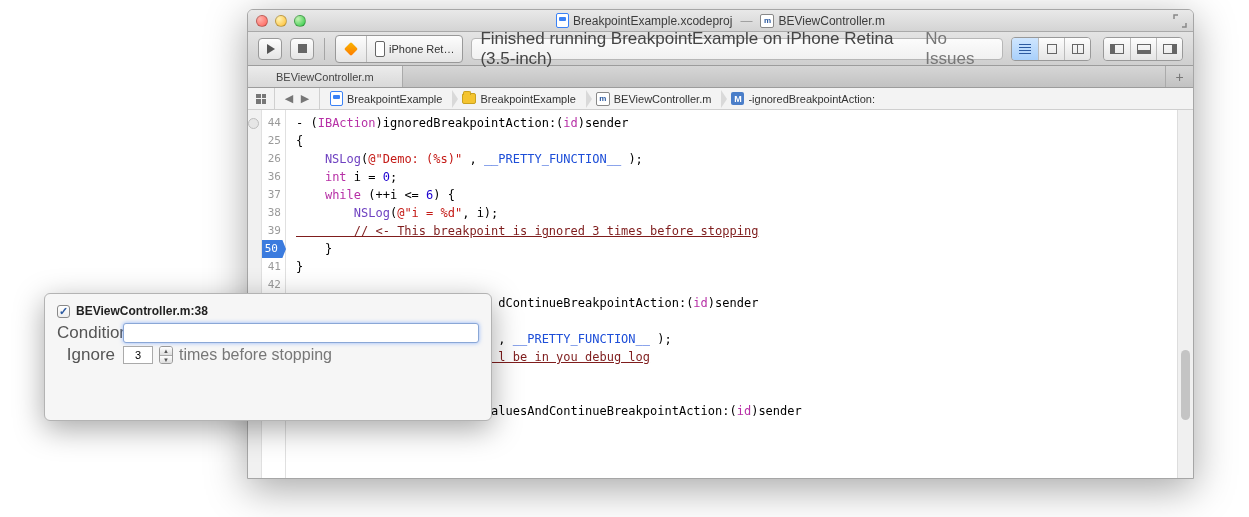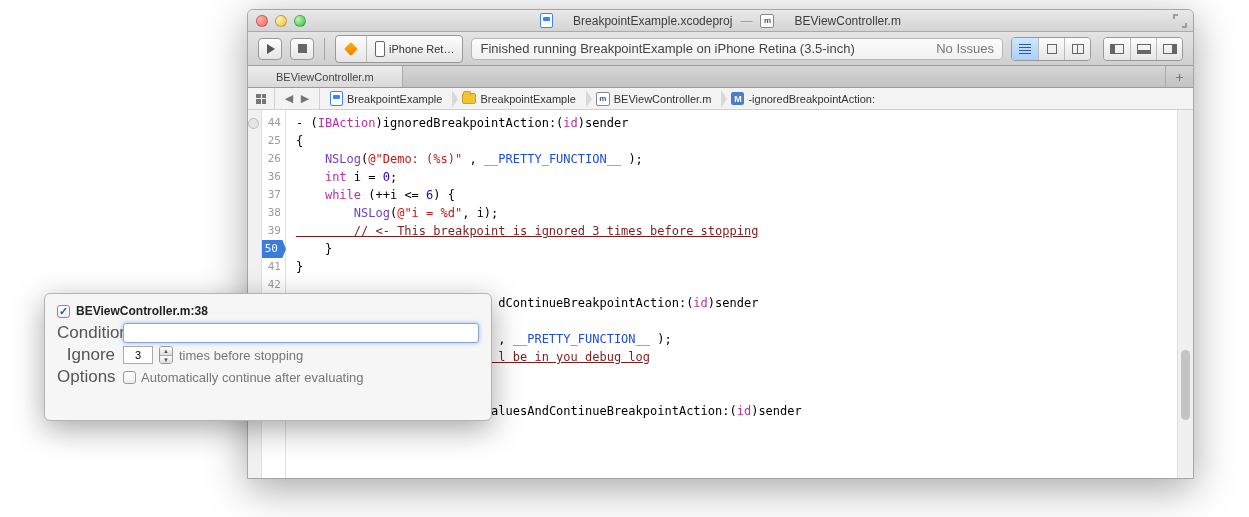--- a/index.html
+++ b/index.html
@@ -38,21 +38,21 @@
   .tl { width:12px; height:12px; border-radius:50%; border:1px solid rgba(0,0,0,.25); }
   .tl.red { background: radial-gradient(circle at 30% 30%, #ffb3ac, #ff5f57); }
   .tl.yellow { background: radial-gradient(circle at 30% 30%, #fff3b4, #febc2e); }
   .tl.green { background: radial-gradient(circle at 30% 30%, #c4f2b4, #28c840); }
   .title-center {
     position: absolute; left:0; right:0;
     display:flex; justify-content:center; align-items:center; gap:8px;
     font-size:12px; color:#3c3c3c;
     pointer-events:none;
   }
-  .title-center .file { display:flex; align-items:center; gap:20px; }
+  .title-center .file { display:flex; align-items:center; gap:4px; }
   .sep { color:#999; }
   .proj-icon { width:13px; height:15px; background:#fff; border:1px solid #3b82f6; border-radius:2px; position:relative; }
   .proj-icon::after { content:""; position:absolute; left:2px; right:2px; top:3px; height:4px; background:#3b82f6; border-radius:1px; }
   .m-icon { width:14px; height:14px; background:#fff; border:1px solid #888; border-radius:2px; display:flex; align-items:center; justify-content:center; font-size:8px; font-weight:bold; color:#2c5aa0; }
   .expand-icon { position:absolute; right:6px; top:4px; width:14px; height:14px; color:#888; }
   .toolbar {
     height: 34px;
     background: linear-gradient(#e4e4e4,#cfcfcf);
     border-bottom: 1px solid #9c9c9c;
     display:flex; align-items:center; padding: 0 10px; gap:8px;
@@ -63,21 +63,21 @@
   .tb-div { width:1px; height:22px; background:#a5a5a5; margin:0 2px; }
   .scheme { display:flex; align-items:center; height:28px; border:1px solid #999; border-radius:4px; background:linear-gradient(#fdfdfd,#e5e5e5); overflow:hidden; }
   .scheme .seg { padding: 0 8px; display:flex; align-items:center; gap:4px; font-size:11px; color:#333; height:100%; }
   .scheme .seg + .seg { border-left:1px solid #bbb; }
   .app-a { width:14px; height:14px; position:relative; }
   .app-a::before { content:""; position:absolute; inset:0; background:linear-gradient(135deg,#f7b500,#ff7a00); border-radius:2px; transform:rotate(45deg) scale(.7); }
   .sim-icon { width:10px; height:16px; border:1px solid #666; border-radius:2px; background:#fff; }
   .activity {
     flex:1; height:22px; border:1px solid #b7b7b7; border-radius:4px;
     background:linear-gradient(#fcfcfc,#f1f1f1);
-    display:flex; align-items:center; padding:0 8px; font-size:13px; color:#444;
+    display:flex; align-items:center; padding:0 8px; font-size:17px; color:#444;
     justify-content:space-between;
   }
   .activity .noissues { color:#777; }
   .right-controls { display:flex; gap:12px; }
   .seg3 { display:flex; border:1px solid #999; border-radius:4px; overflow:hidden; }
   .seg3 .cell { width:26px; height:22px; background:linear-gradient(#fdfdfd,#e5e5e5); display:flex; align-items:center; justify-content:center; color:#555; border-left:1px solid #bbb; }
   .seg3 .cell:first-child { border-left:none; }
   .seg3 .cell.on { background:linear-gradient(#cfe6ff,#a9d0fb); color:#2c5aa0; }
   .ico-lines { width:12px; height:10px; background:repeating-linear-gradient(#2c5aa0 0 1px, transparent 1px 3px); }
   .ico-box { width:10px; height:10px; border:1.5px solid currentColor; }
@@ -175,21 +175,21 @@
   .pop-stepper-wrap { display:flex; align-items:center; gap:6px; }
   .pop-step-input { width:30px; height:18px; border:1px solid #aaa; background:#fff; text-align:center; font-size:11px; }
   .stepper { display:flex; flex-direction:column; border:1px solid #999; border-radius:3px; overflow:hidden; }
   .stepper .sbtn { width:12px; height:8px; background:linear-gradient(#fff,#ddd); display:flex; align-items:center; justify-content:center; font-size:6px; color:#555;}
   .stepper .sbtn + .sbtn { border-top:1px solid #aaa; }
   .pop-action-btn {
     height:19px; padding:0 12px; border:1px solid #999; border-radius:10px;
     background:linear-gradient(#fdfdfd,#e0e0e0); font-size:11px; color:#333;
     display:inline-flex; align-items:center;
   }
-  .hint { color:#777; font-size:13px; }
+  .hint { color:#777; font-size:16px; }
   .small-check { width:13px; height:13px; border:1px solid #999; border-radius:3px; background:linear-gradient(#fff,#eee); margin-right:5px; }
 
   .grid4 { width:10px; height:10px; display:grid; grid-template:repeat(2,1fr)/repeat(2,1fr); gap:1px;}
   .grid4 span{ background:#777;}
 </style>
 </head>
 <body>
 
 <div class="window">
 
@@ -359,18 +359,13 @@
     <div class="pop-label">Ignore</div>
     <div class="pop-stepper-wrap">
       <input class="pop-step-input" value="3" style="">
       <div class="stepper">
         <div class="sbtn">▲</div>
         <div class="sbtn">▼</div>
       </div>
       <span class="hint">times before stopping</span>
     </div>
   </div>
-  <div class="pop-row">
-    <div class="pop-label">Options</div>
-    <span class="small-check"></span>
-    <span class="hint">Automatically continue after evaluating</span>
-  </div>
 </div>
 
 </body></html>

